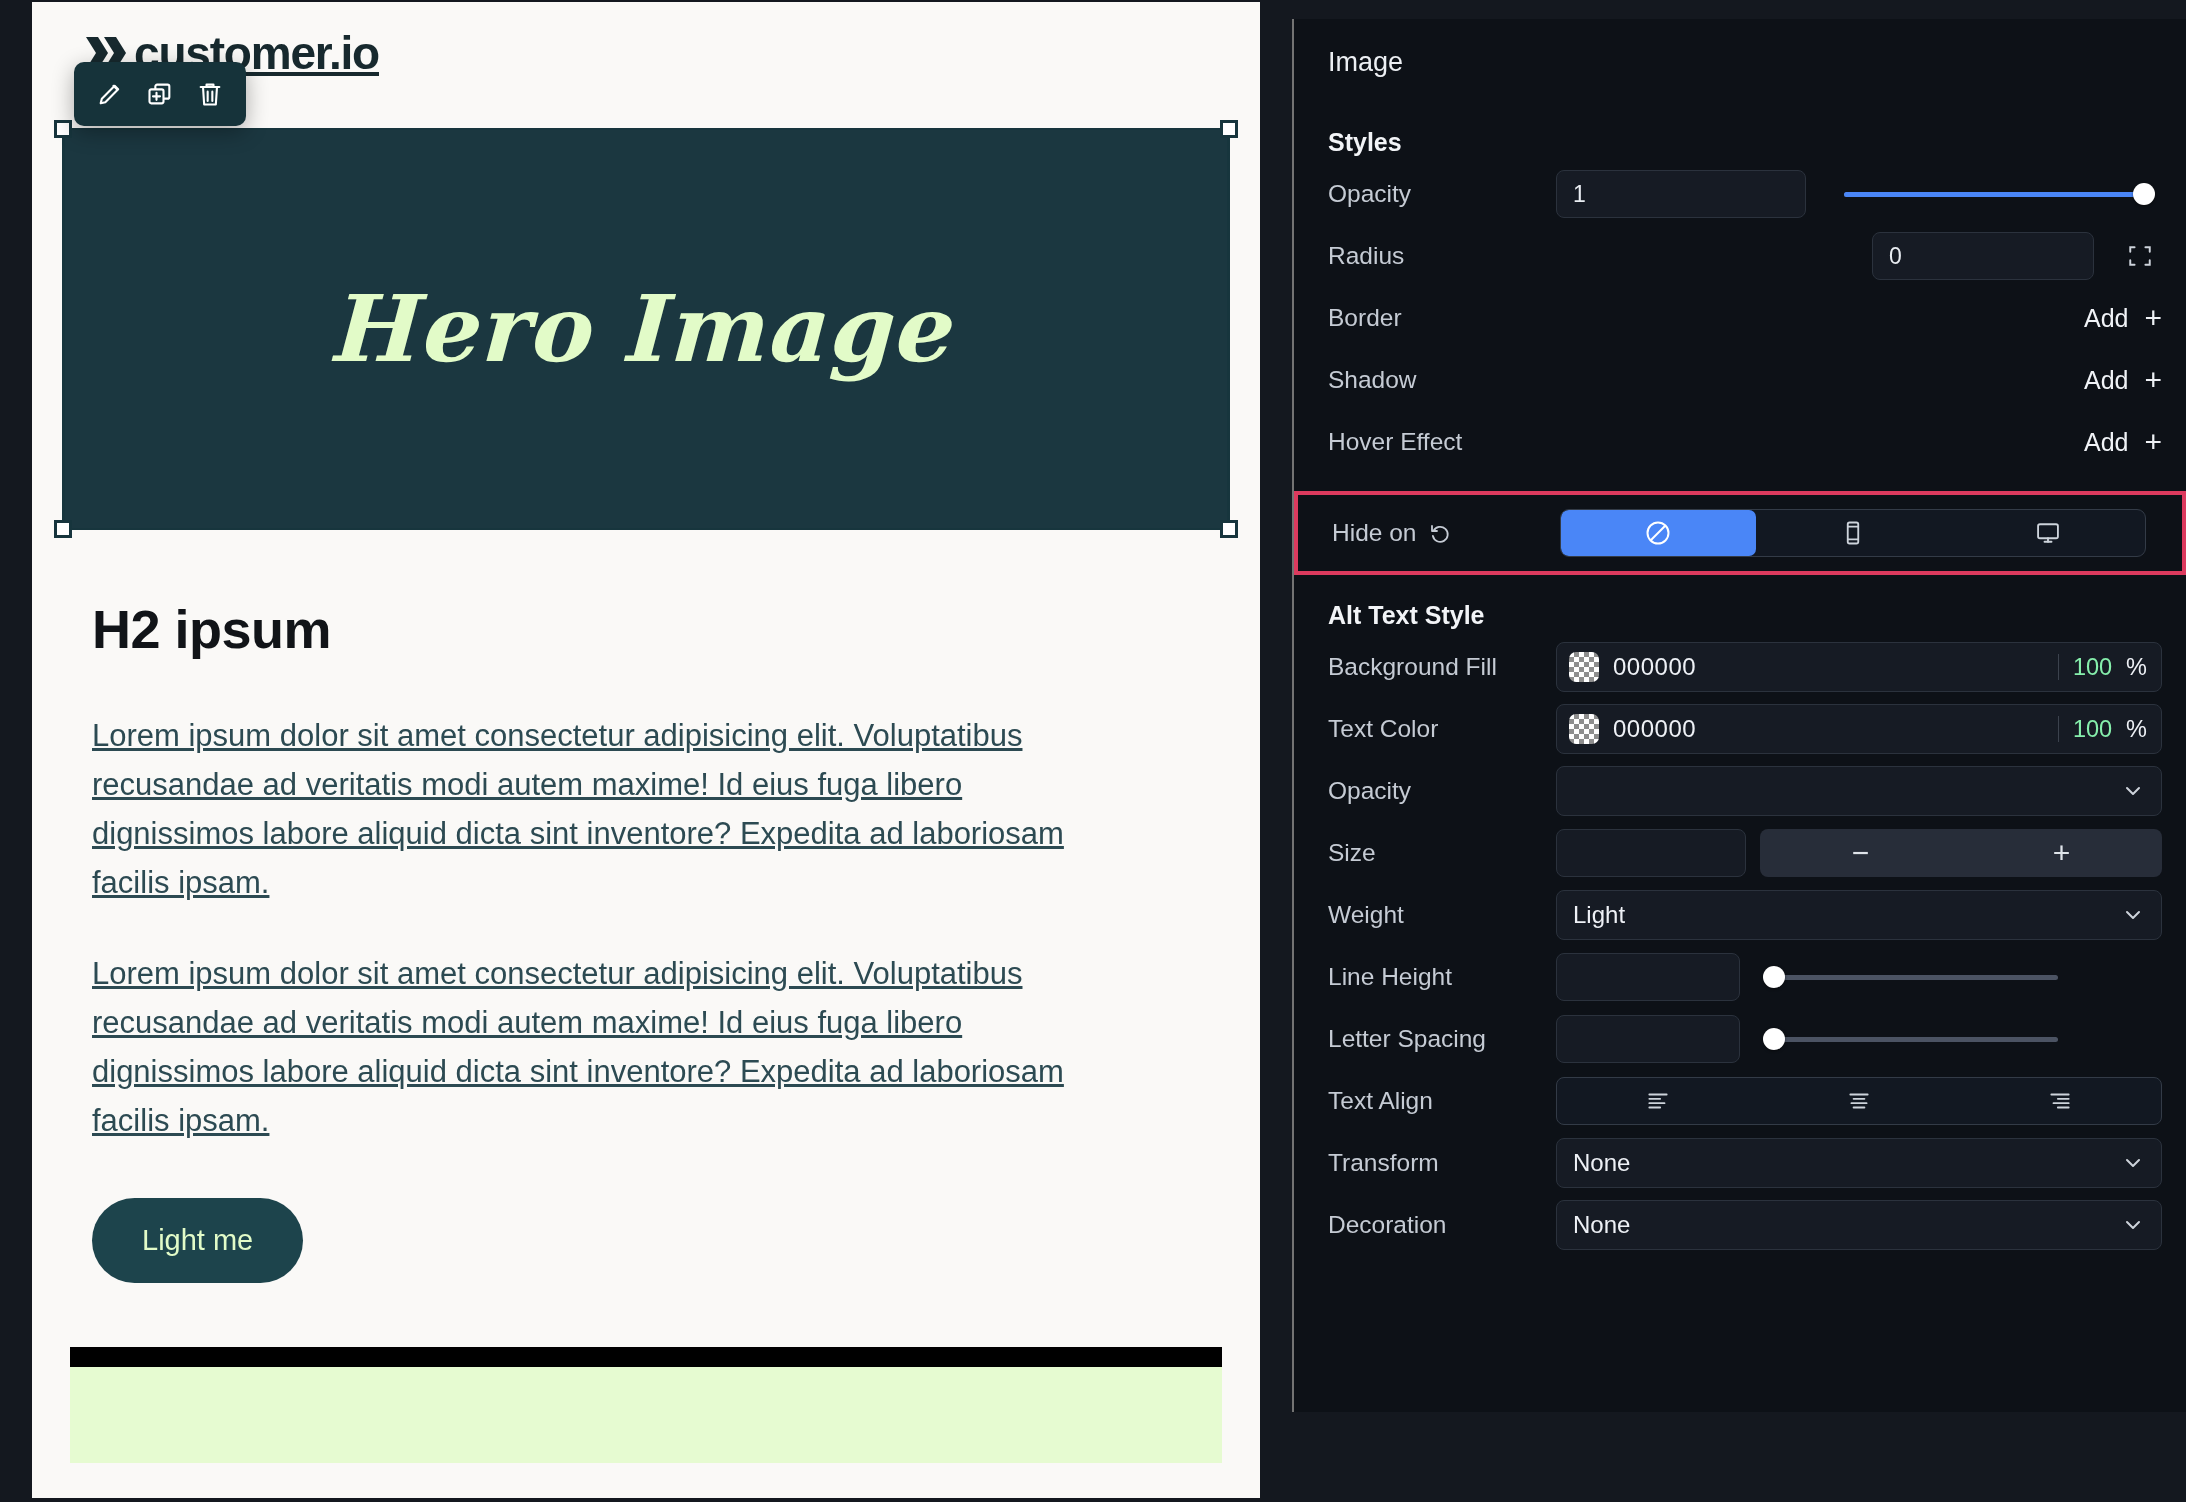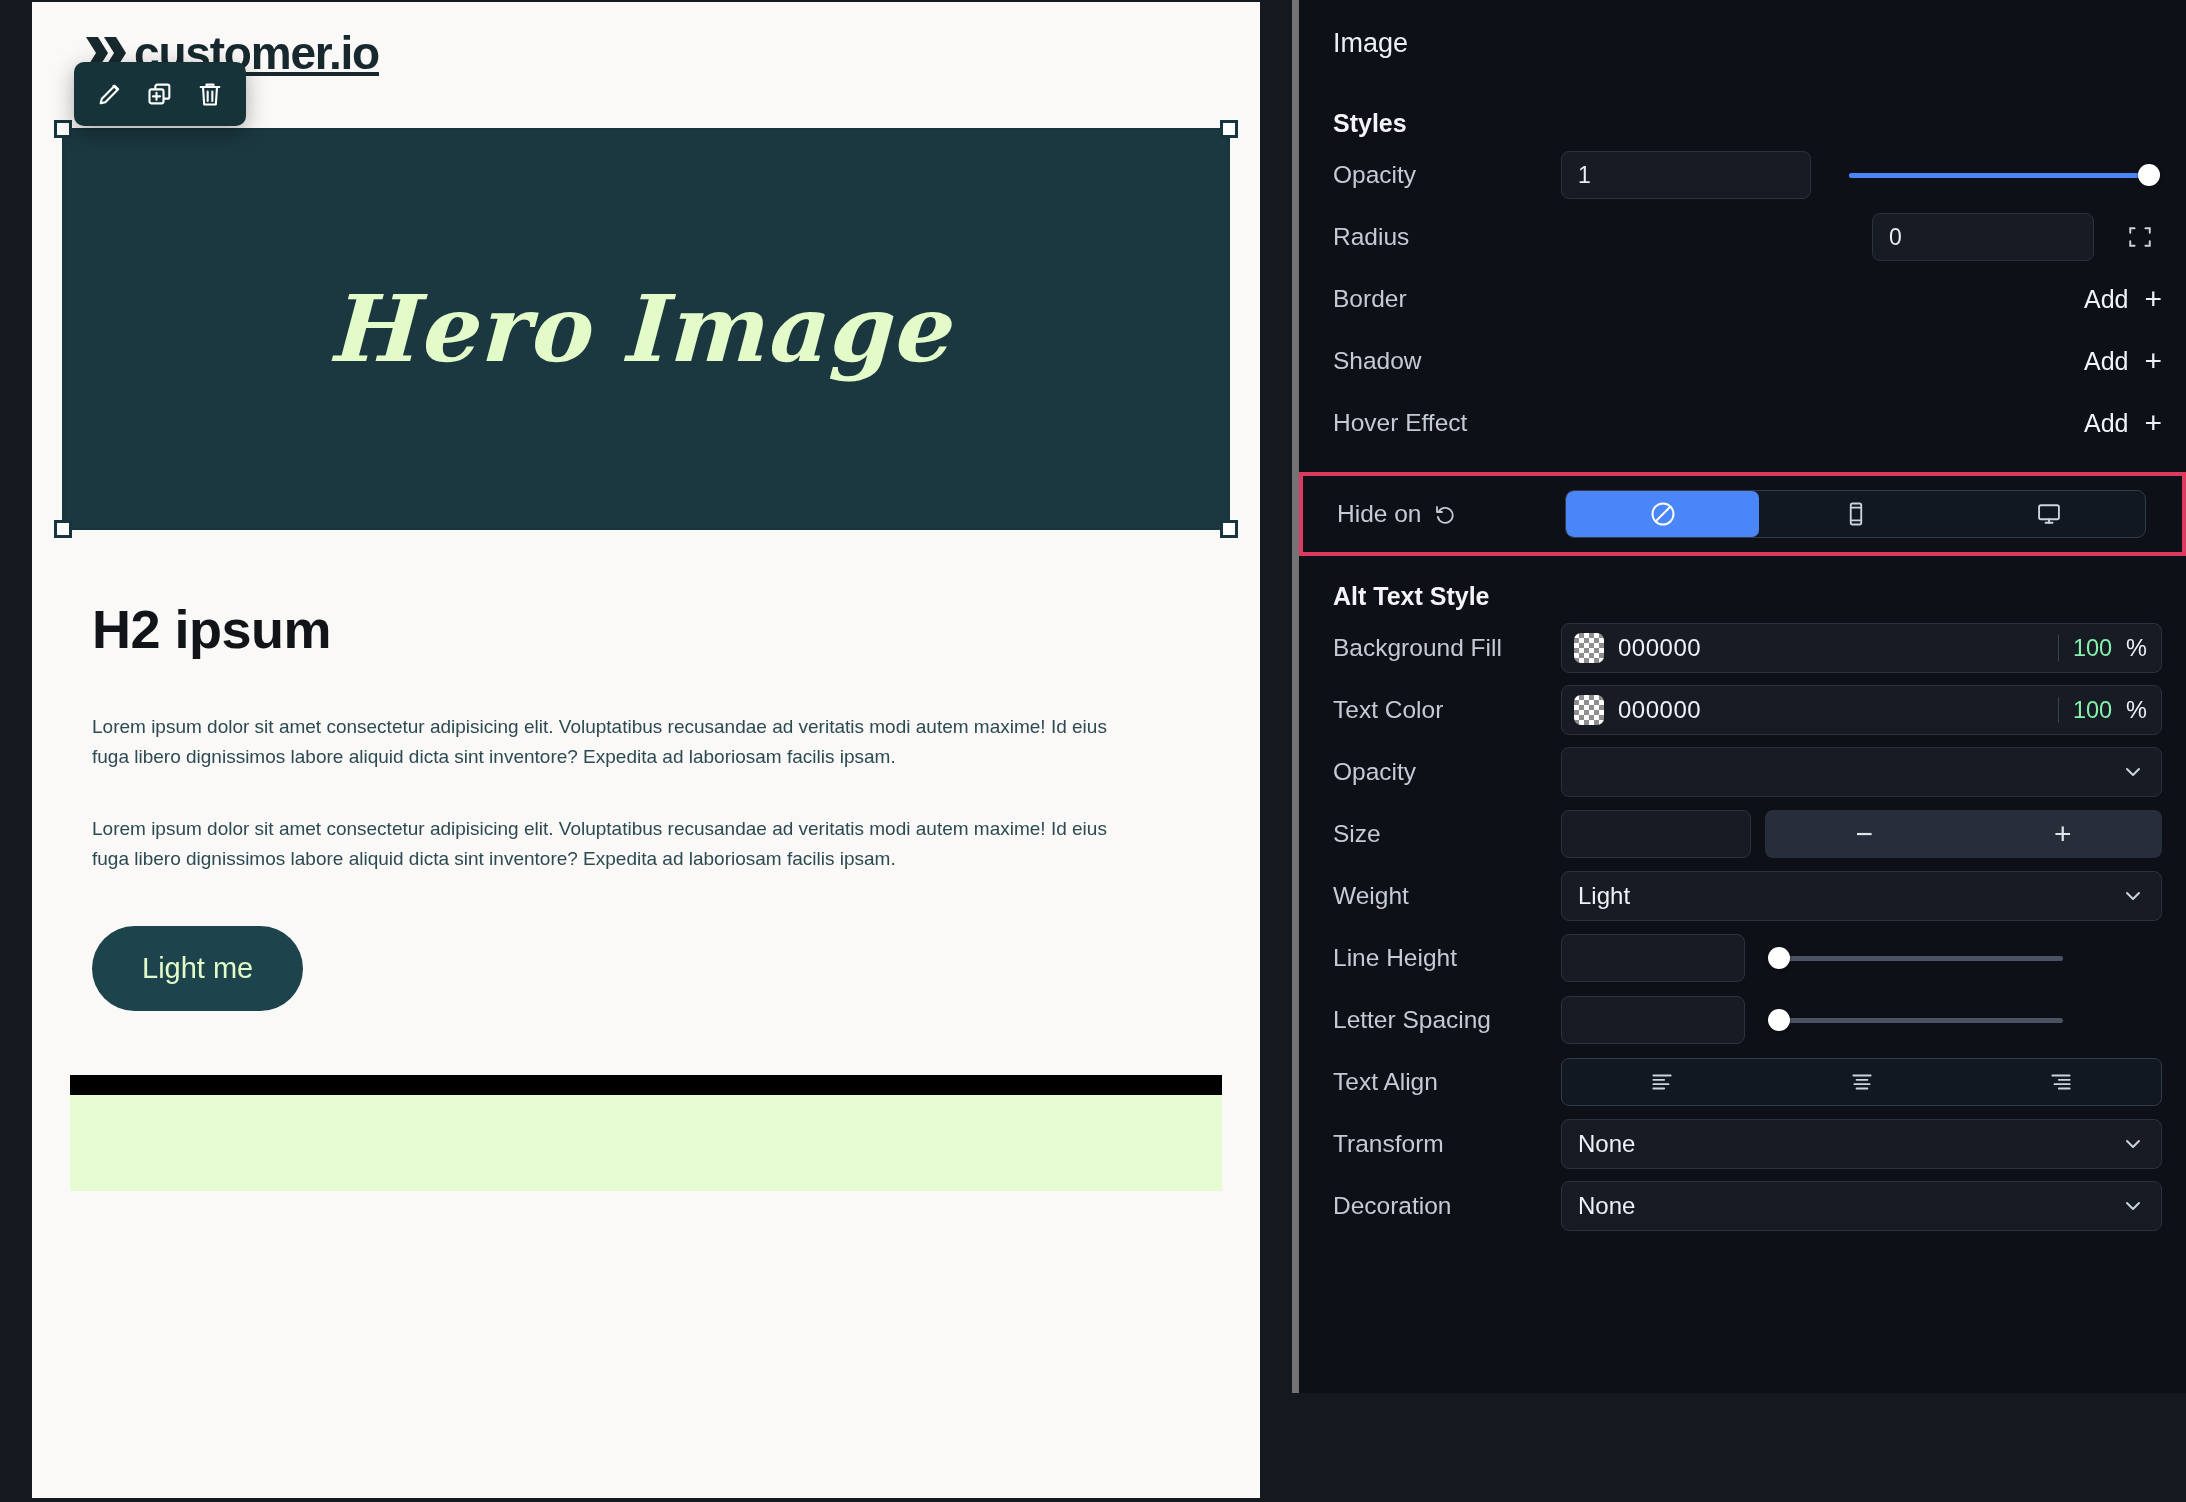--- a/index.html
+++ b/index.html
@@ -90,48 +90,50 @@
   .edge-left { left: -2px; top: 0; bottom: 0; }
   .edge-right { right: -2px; top: 0; bottom: 0; }
 
   .body-block { padding: 0 60px; }
   .h2 {
     font-size: 54px; font-weight: bold; color: #111418;
     margin-top: 70px; margin-bottom: 52px;
     letter-spacing: -0.5px;
   }
   .para {
-    font-size: 19px;
+    font-size: 31px;
     line-height: 1.58;
     color: #2c4a52;
     margin-bottom: 42px;
     max-width: 1030px;
+    text-decoration: underline;
   }
   .cta {
     display: inline-block;
     background: #1d444c;
     color: #e2fbc8;
     font-size: 29px;
     padding: 26px 50px;
     border-radius: 80px;
     margin-top: 10px;
     cursor: pointer;
   }
   .footer-strip { margin-top: 64px; }
   .strip-black { height: 20px; background: #000000; margin: 0 38px; }
   .strip-green { height: 96px; background: #e6fbd1; margin: 0 38px; }
 
   
   .panel {
     width: 894px; height: 1393px;
     background: #0d1117;
-    border-left: 7px solid #737373;
+    border-left: 2px solid #737373;
     color: #e6e9ee;
     overflow: hidden;
     position: relative;
+    margin-top: 19px;
   }
   .panel-inner { padding: 0 24px 0 34px; }
   .panel-title {
     font-size: 27px; color: #eceff3; font-weight: normal;
     padding-top: 28px; padding-bottom: 6px;
   }
   .section-head {
     font-size: 25px; font-weight: bold; color: #f2f4f7;
     margin-top: 44px; margin-bottom: 10px;
   }

